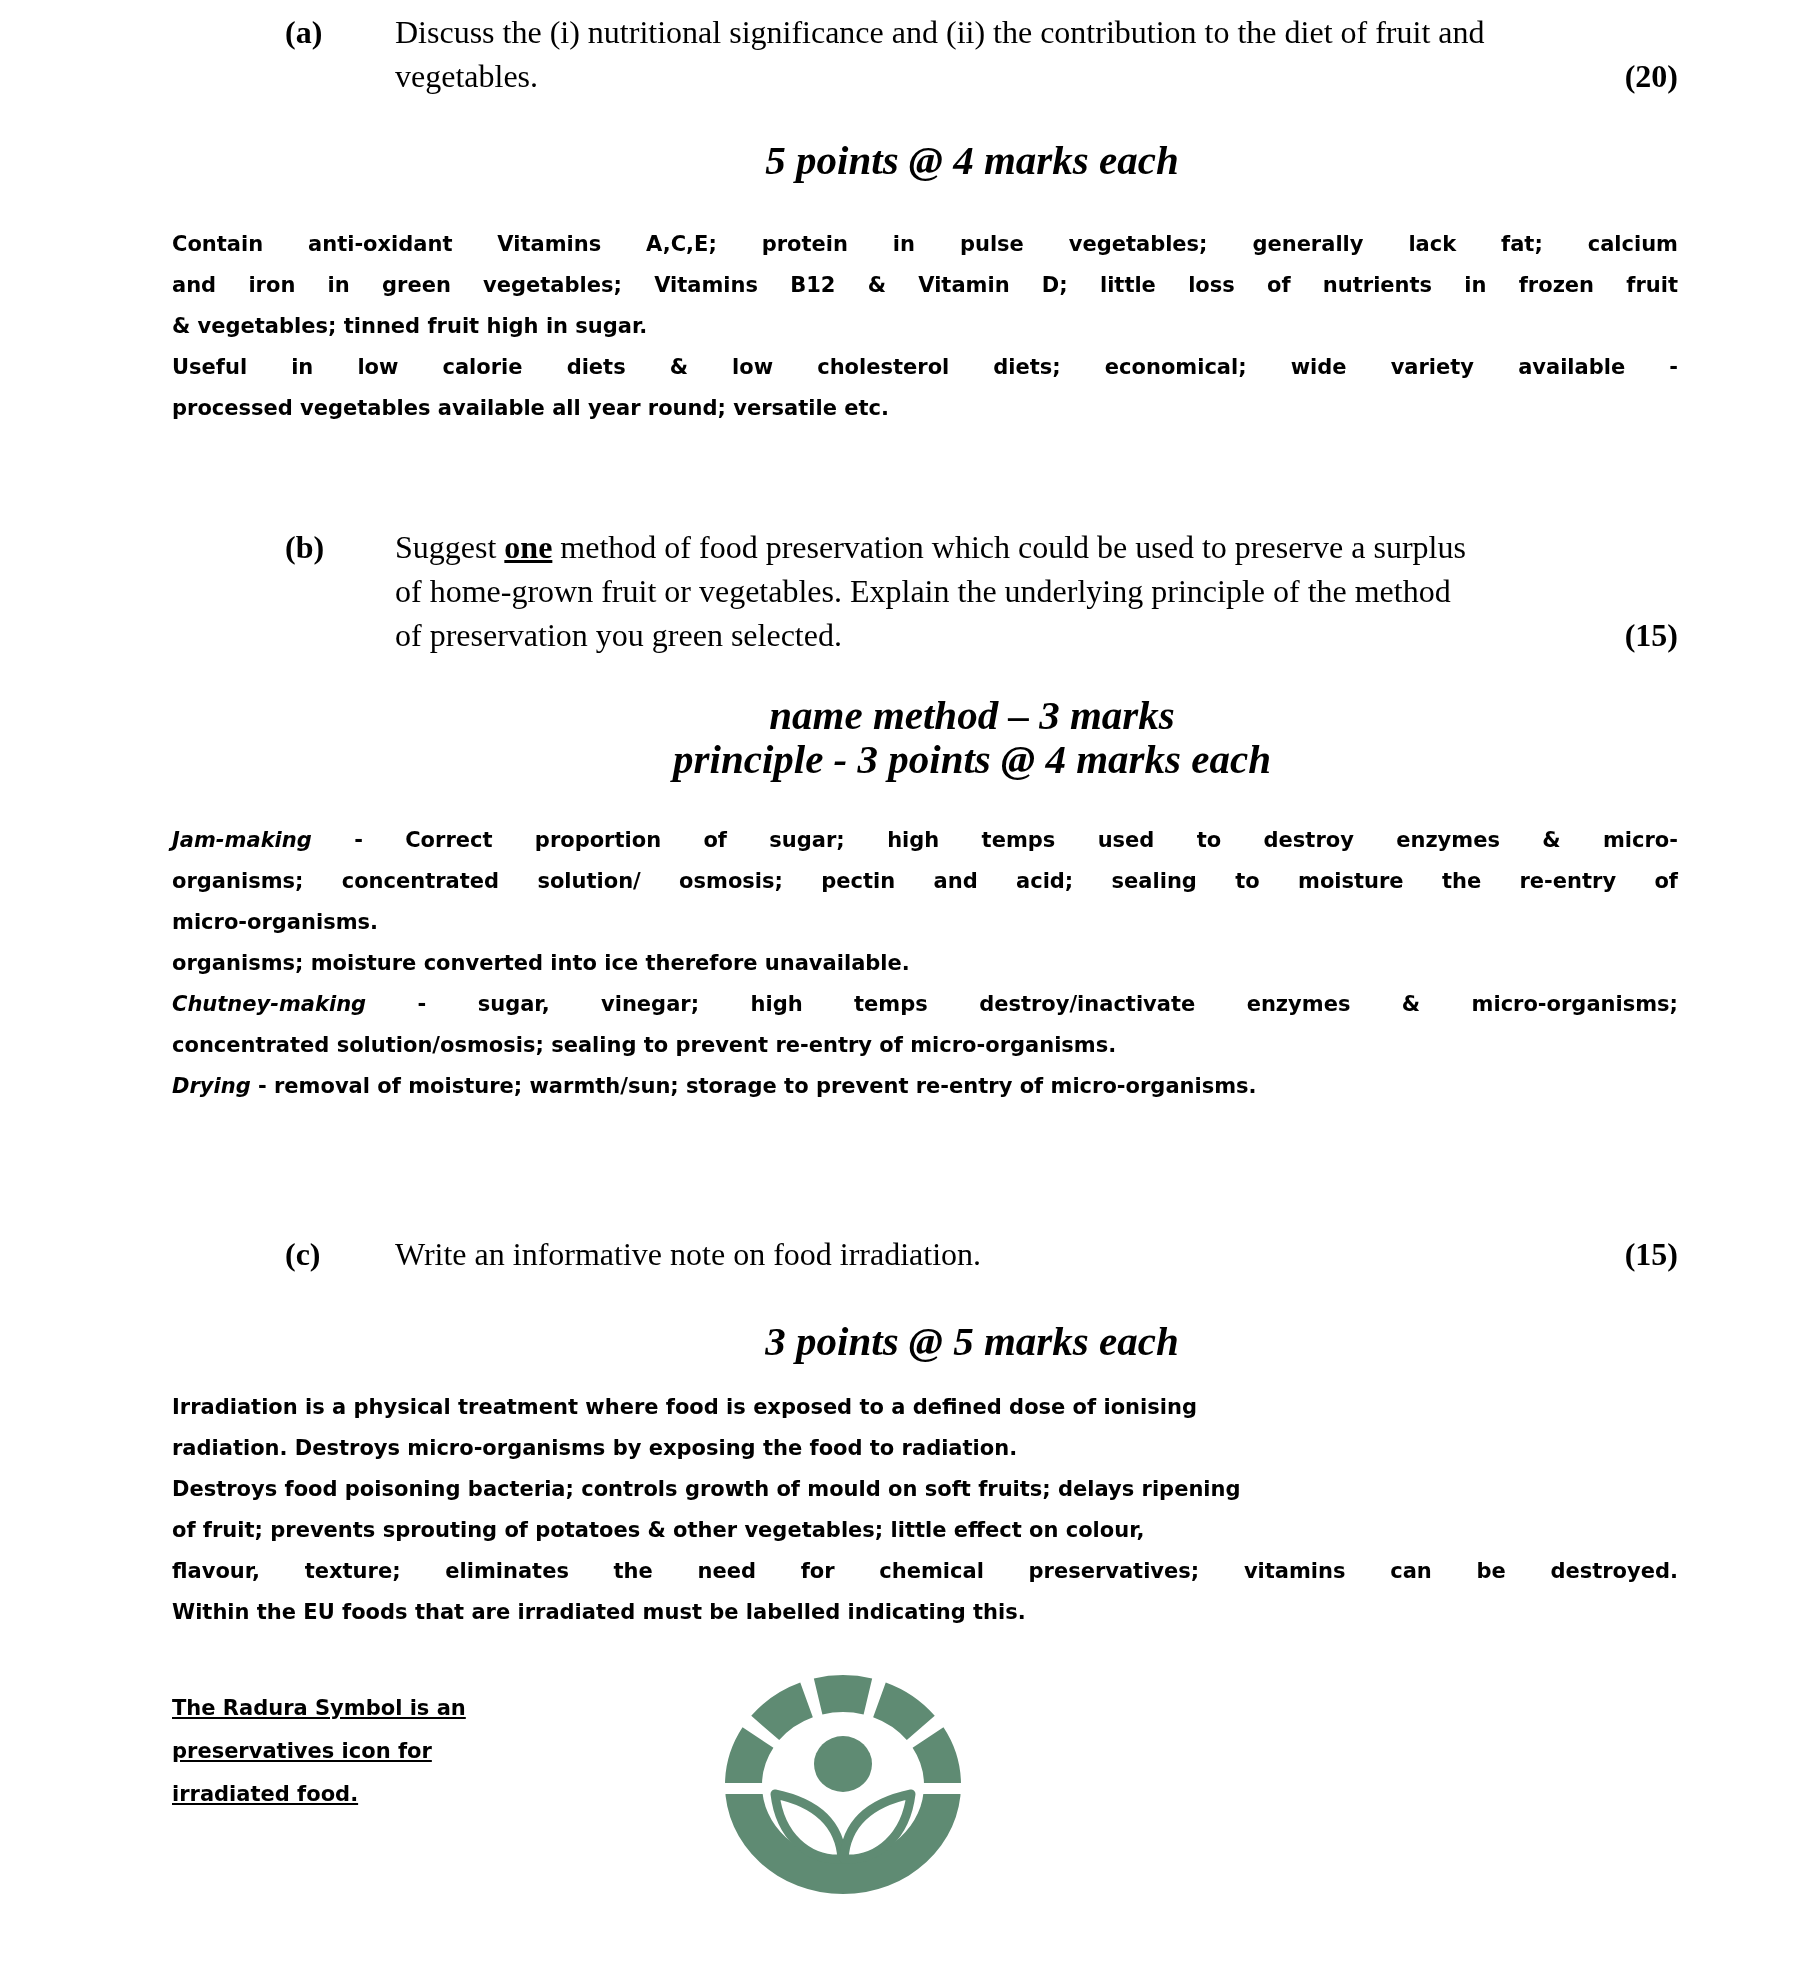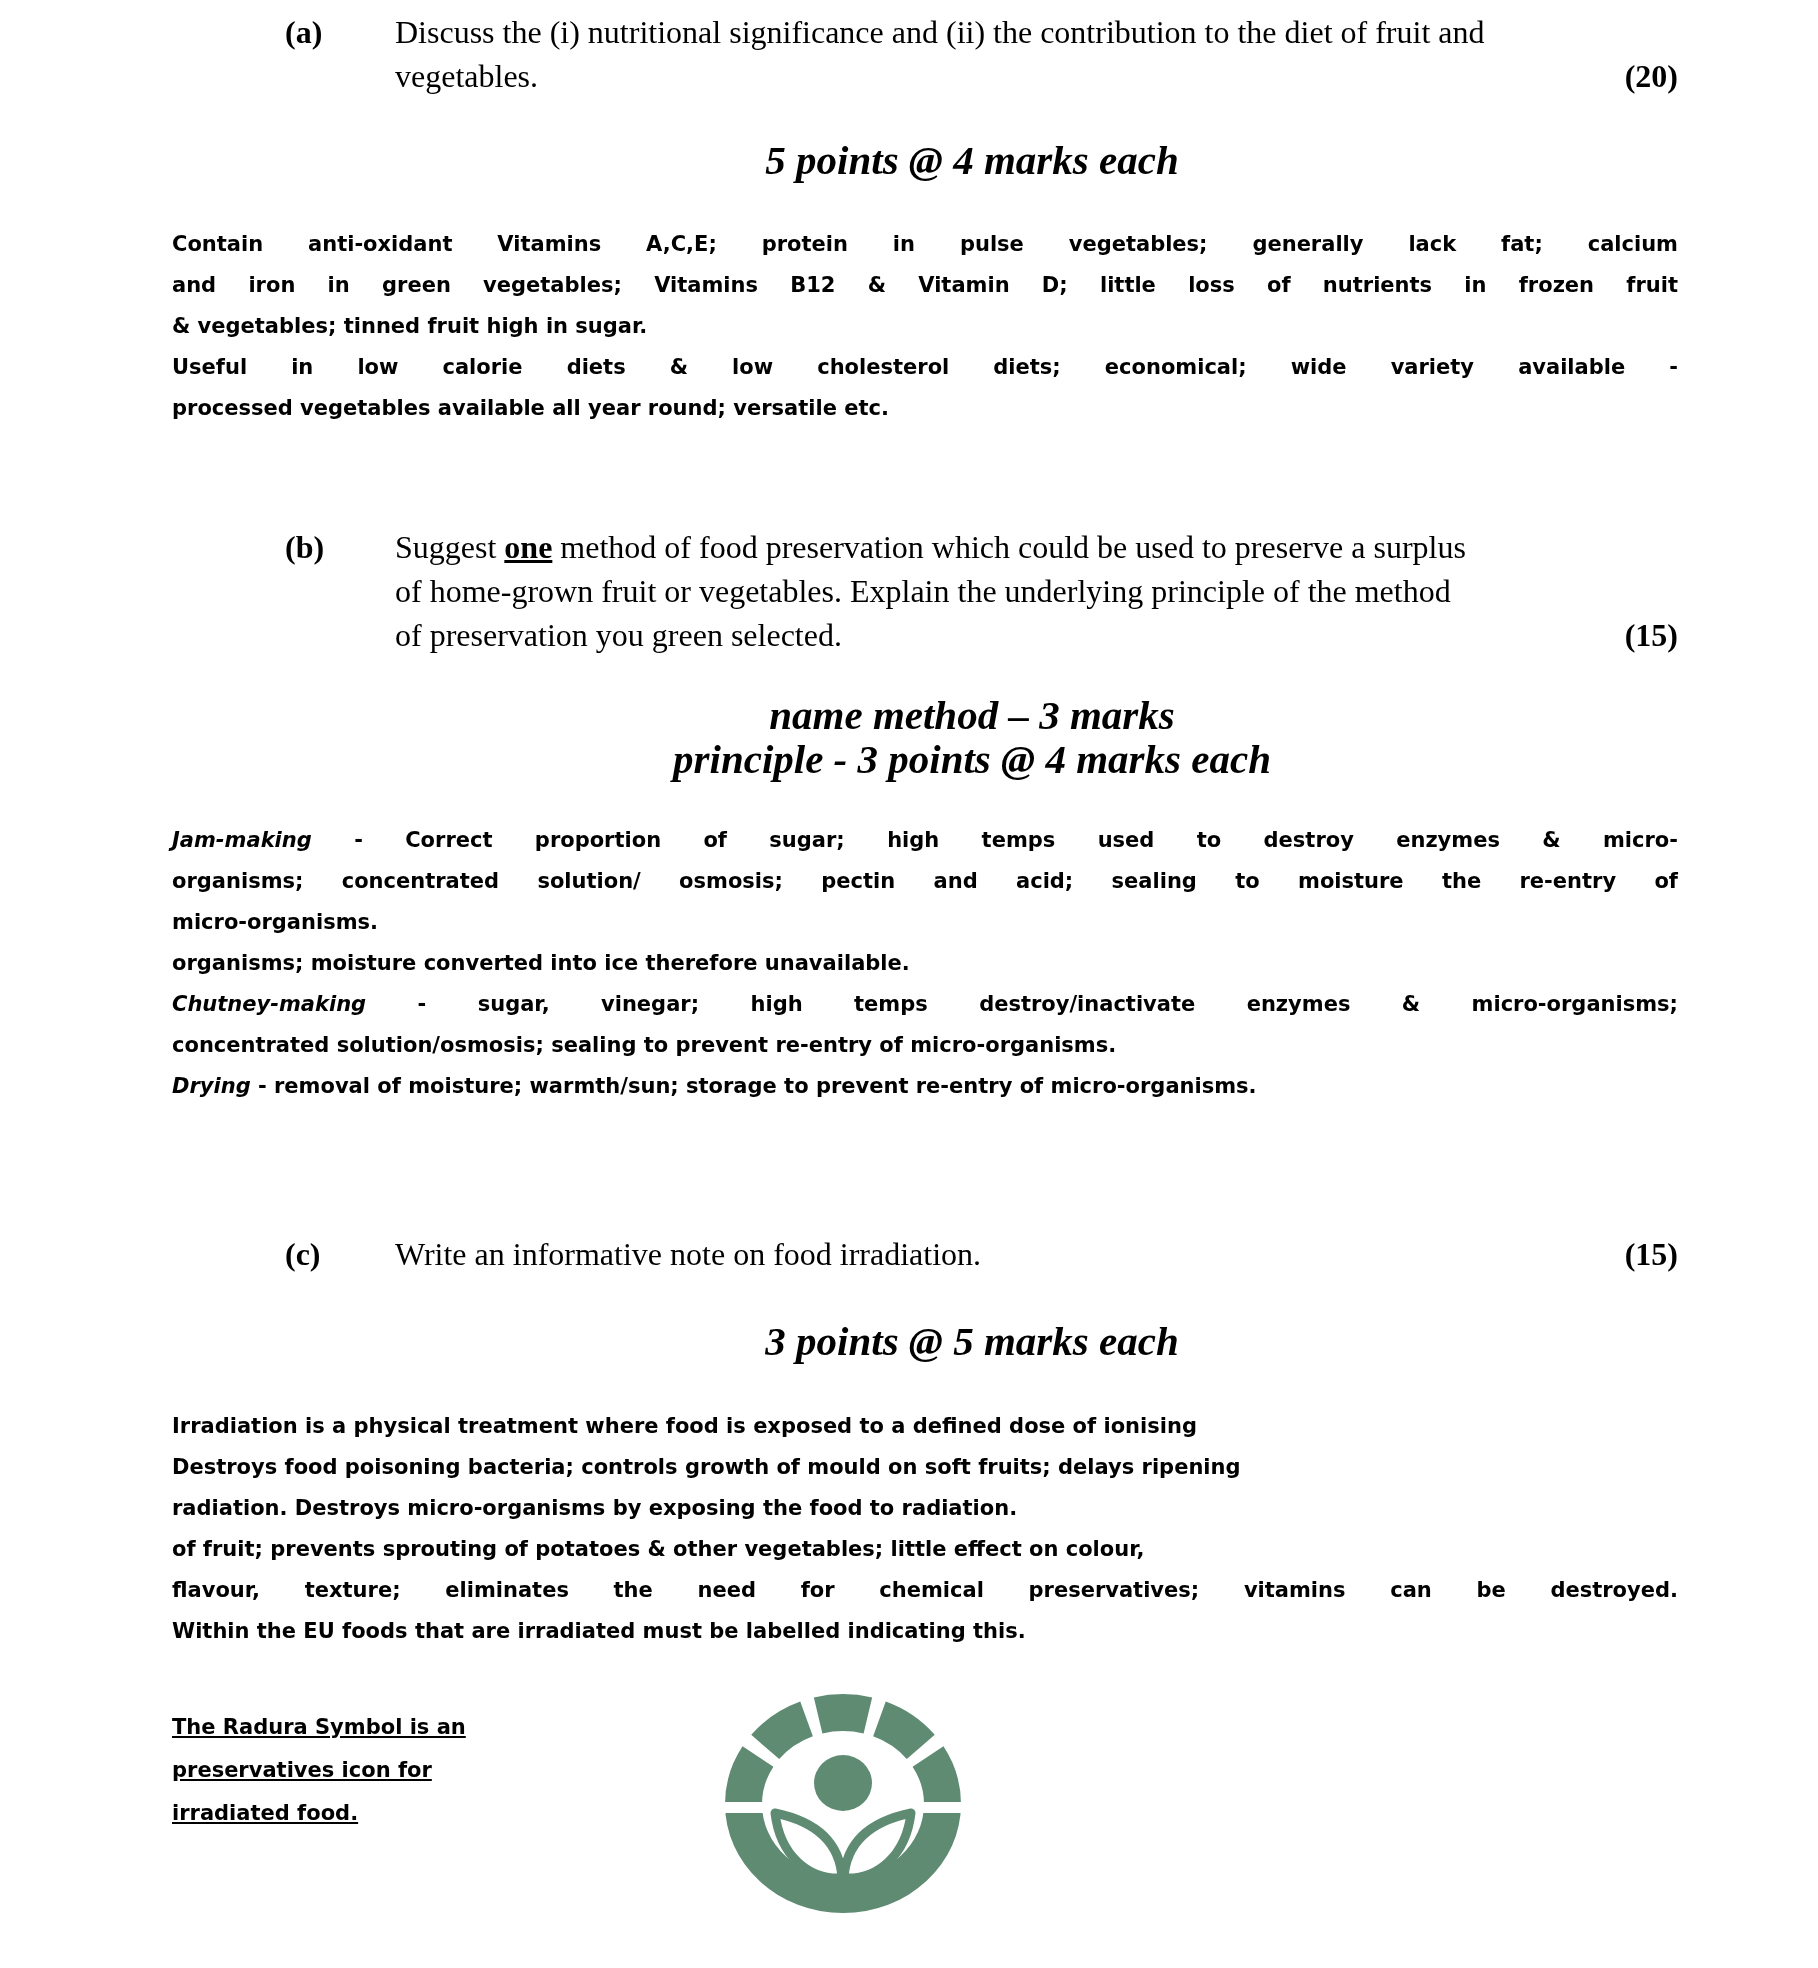--- a/index.html
+++ b/index.html
@@ -57,21 +57,21 @@
     text-align-last: justify;
   }
   
   #h-a   { margin-top: 40px; }
   #ans-a { margin-top: 42px; }
   #q-b   { margin-top: 96px; }
   #h-b   { margin-top: 36px; }
   #ans-b { margin-top: 39px; }
   #q-c   { margin-top: 125px; }
   #h-c   { margin-top: 43px; }
-  #ans-c { margin-top: 43px; }
+  #ans-c { margin-top: 24px; }
   
   #bottom {
     margin-top: 54px;
     position: relative;
     min-height: 220px;
   }
   #radura-caption {
     width: 480px;
     line-height: 43px;
     text-decoration: underline;
@@ -140,22 +140,22 @@
     <span class="qlabel">(c)</span>
     <span class="qtext"><span class="line">Write an informative note on food irradiation.</span></span>
     <span class="marks">(15)</span>
   </div>
 
   <div class="center-h" id="h-c">3 points @ 5 marks each</div>
 
   <div class="comic" id="ans-c">
     <div class="rag">
         <span class="line">Irradiation is a physical treatment where food is exposed to a defined dose of ionising</span>
+        <span class="line">radiation. Destroys micro-organisms by exposing the food to radiation.</span>
         <span class="line">Destroys food poisoning bacteria; controls growth of mould on soft fruits; delays ripening</span>
-        <span class="line">radiation. Destroys micro-organisms by exposing the food to radiation.</span>
         <span class="line">of fruit; prevents sprouting of potatoes &amp; other vegetables; little effect on colour,</span>
         <span class="line">flavour, texture; eliminates the need for chemical preservatives; vitamins can be destroyed.</span>
         <span class="line">Within the EU foods that are irradiated must be labelled indicating this.</span>
       </div>
   </div>
 
   <div id="bottom">
     <div class="comic" id="radura-caption">
         <span class="line">The Radura Symbol is an</span>
         <span class="line">preservatives icon for</span>

